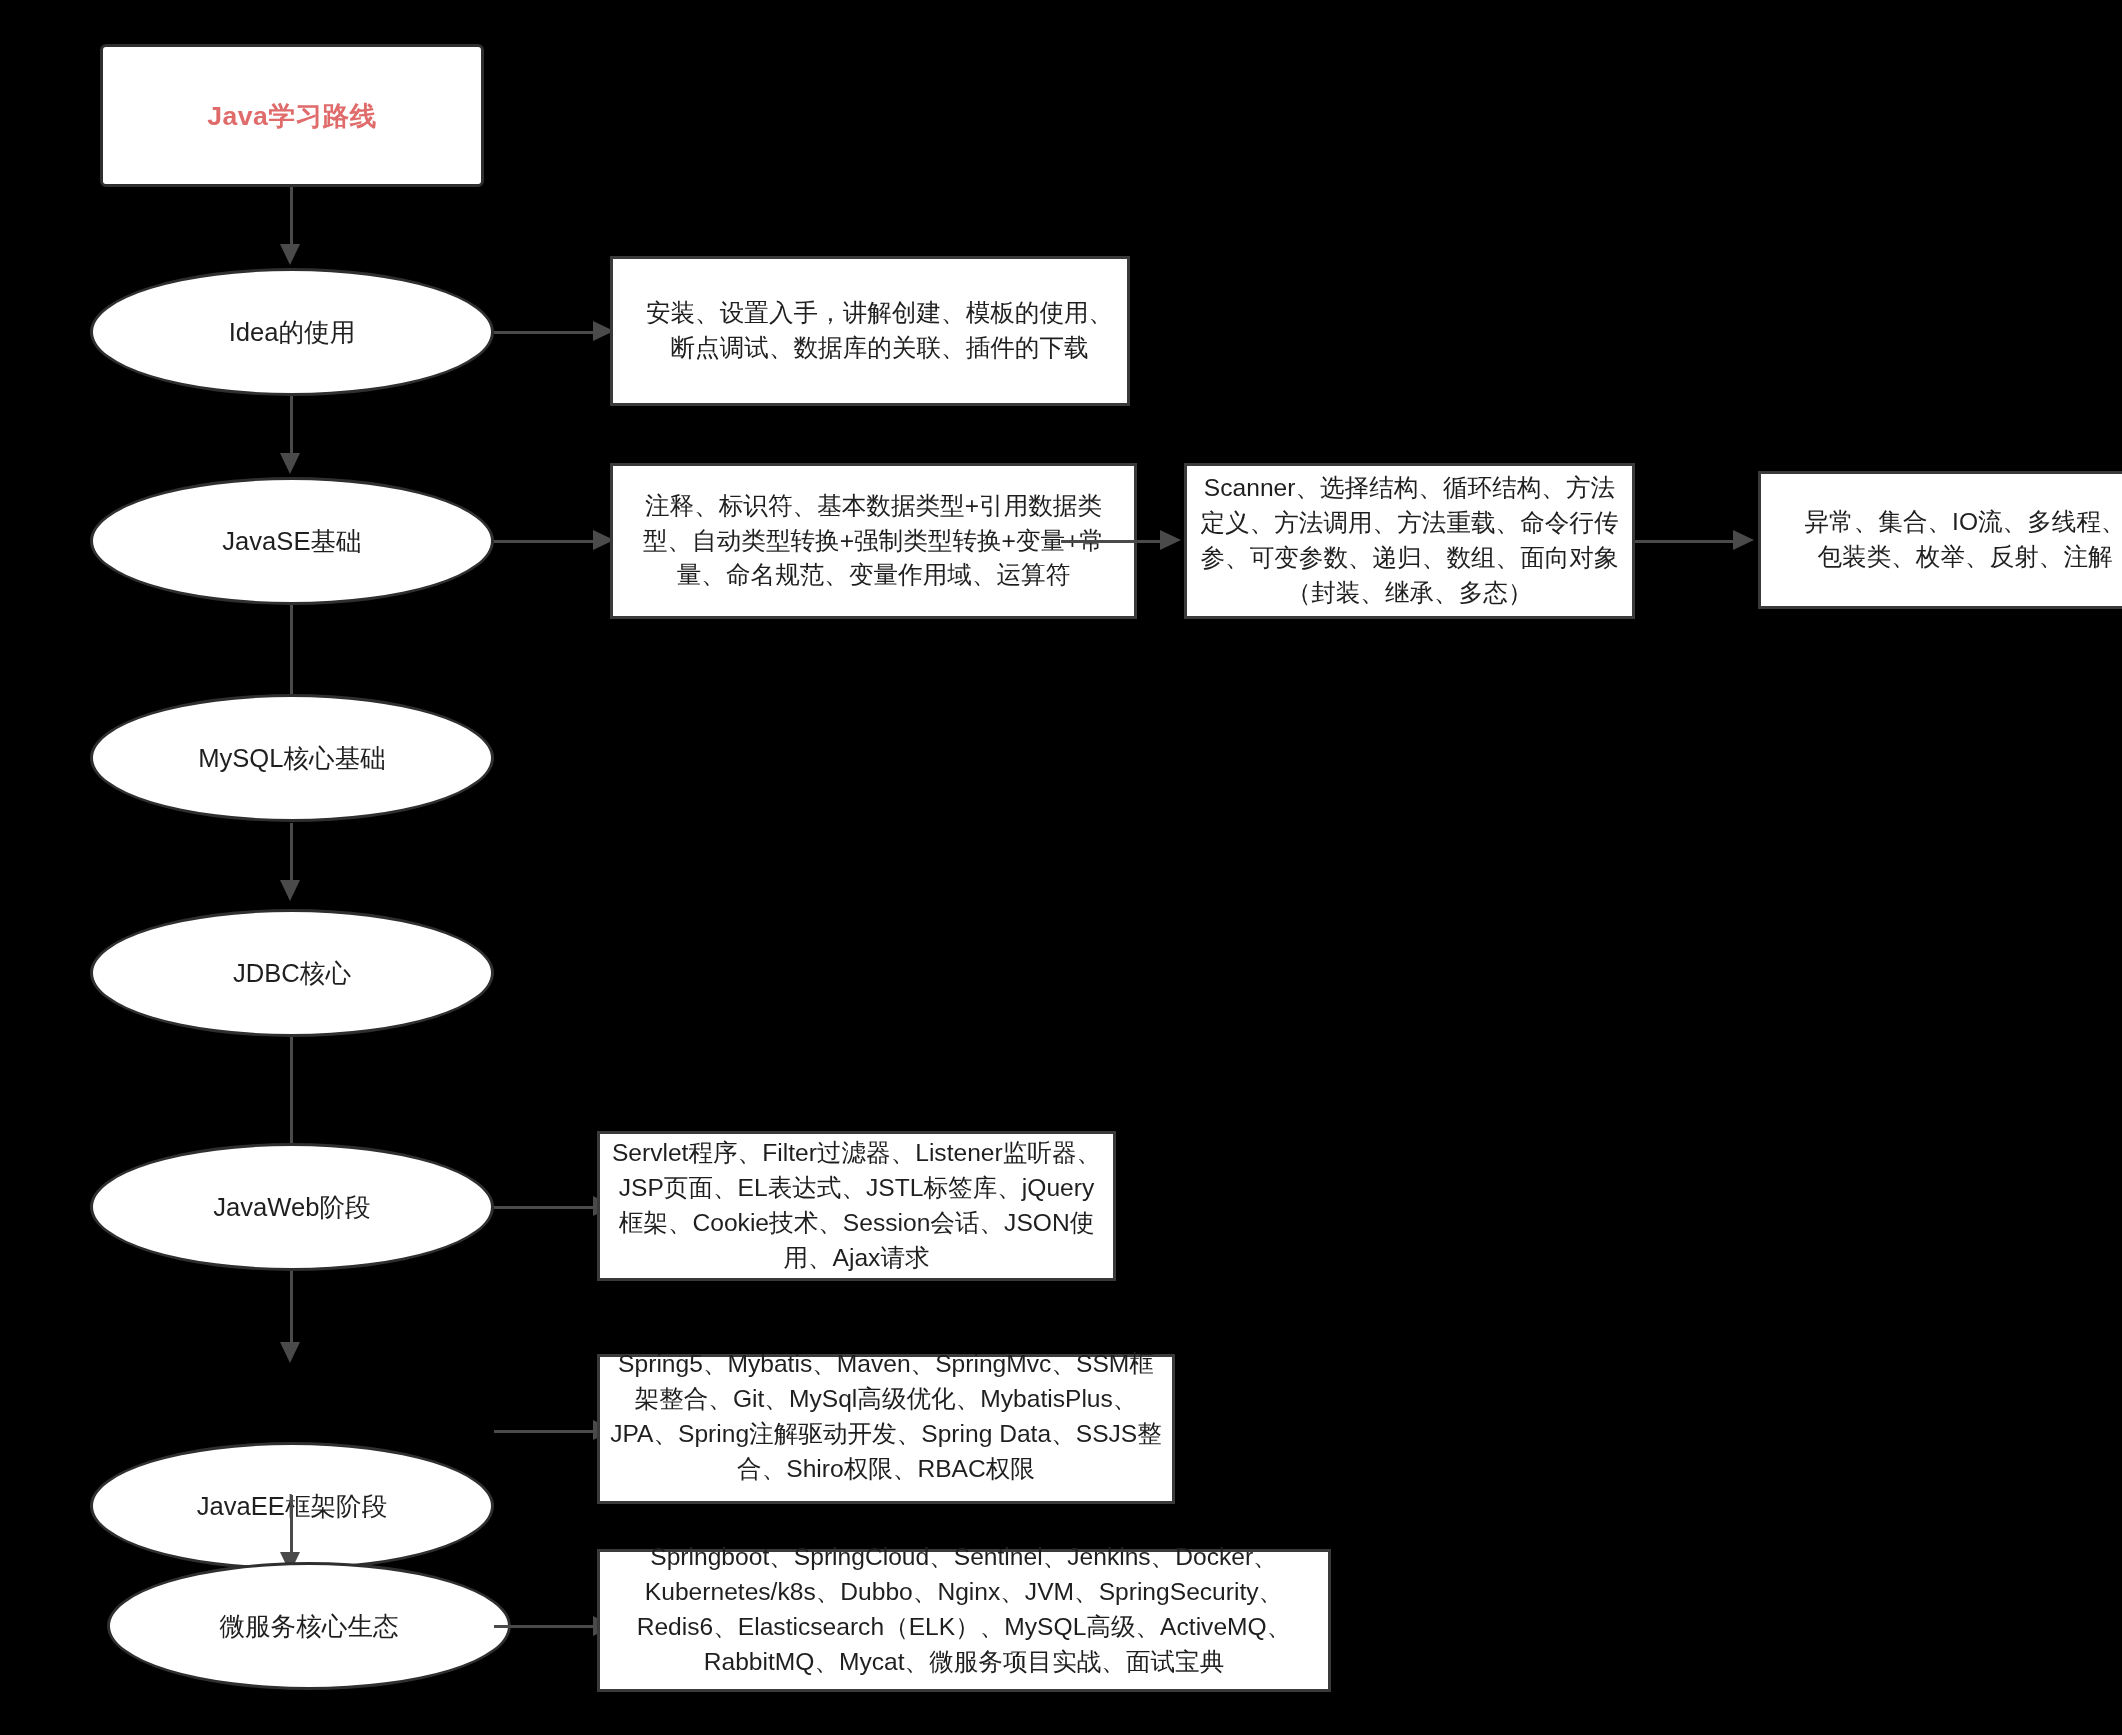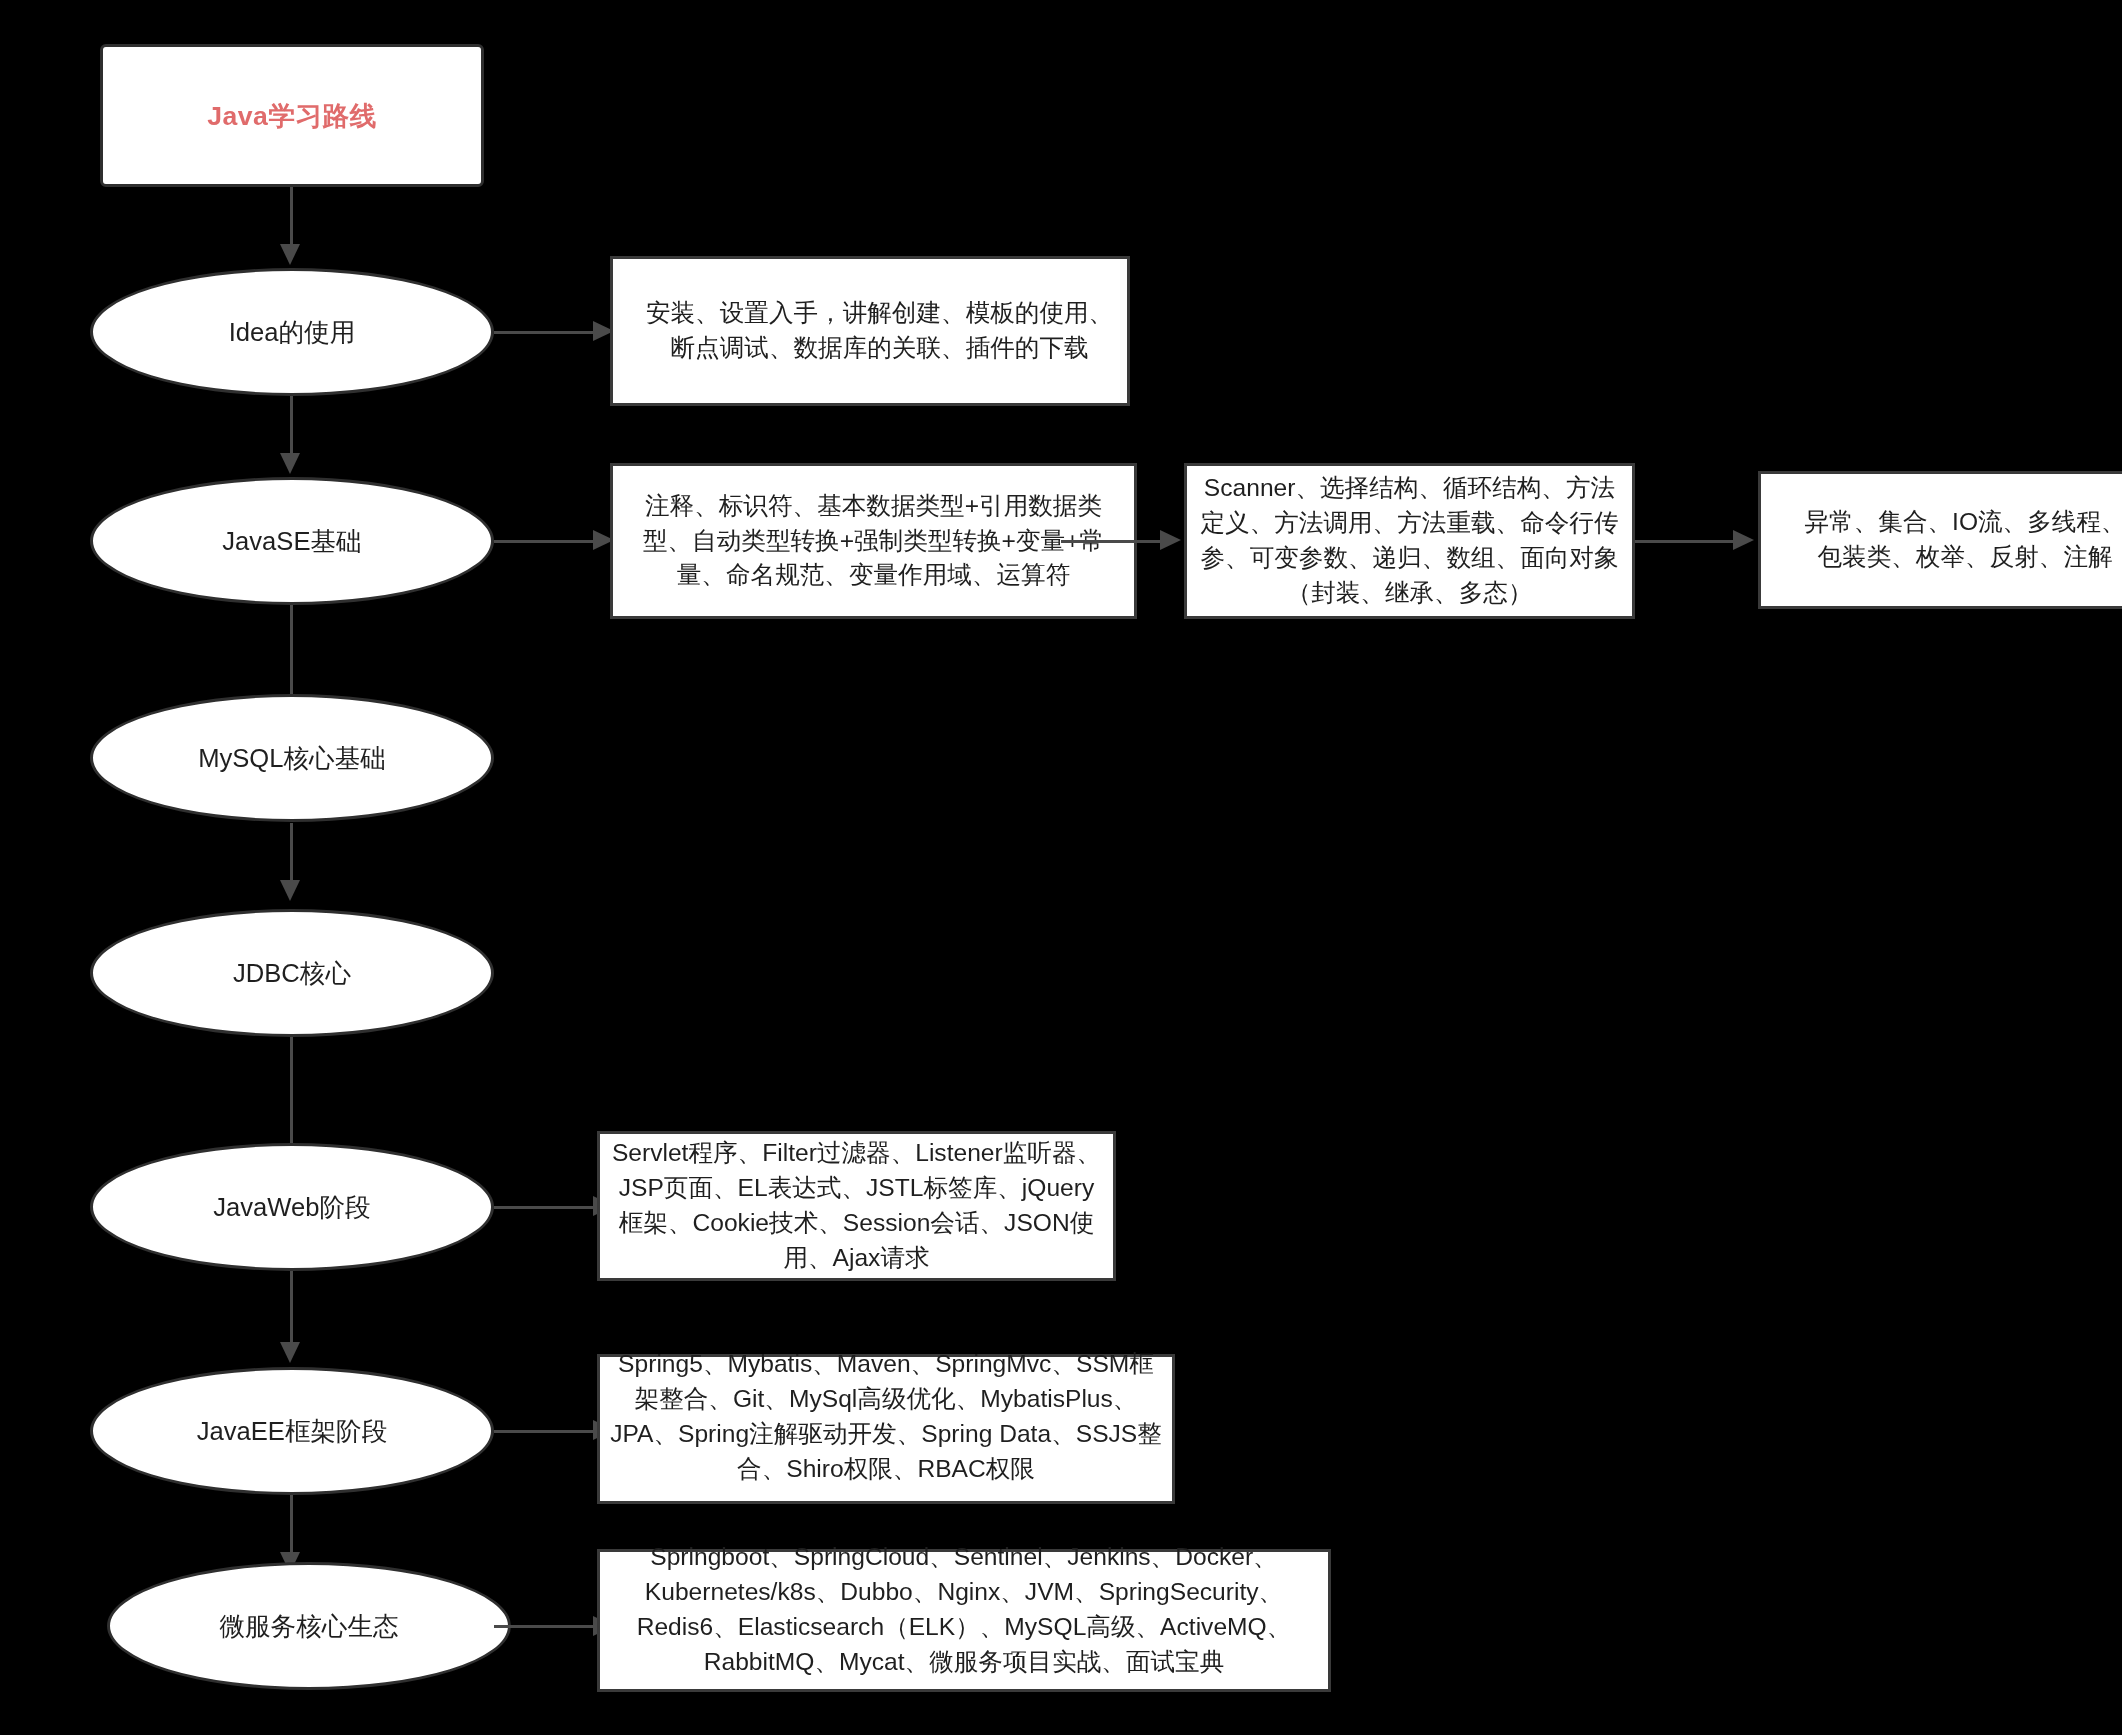--- a/index.html
+++ b/index.html
@@ -159,21 +159,21 @@
   <div class="conn h" style="left:458px; top:1206px; width:108px;"></div>
   <div class="arrow right" style="left:557px; top:1196px;"></div>
 
   <div class="node detail" style="left:561px; top:1131px; width:519px; height:150px;">
     <span class="txt">Servlet程序、Filter过滤器、Listener监听器、JSP页面、EL表达式、JSTL标签库、jQuery框架、Cookie技术、Session会话、JSON使用、Ajax请求</span>
   </div>
 
   <div class="conn v" style="left:254px; top:1271px; height:74px;"></div>
   <div class="arrow down" style="left:244px; top:1342px;"></div>
 
-  <div class="node ellipse" style="left:54px; top:1367px; width:404px; height:128px;">
+  <div class="node ellipse" style="left:54px; top:1442px; width:404px; height:128px;">
     <span>JavaEE框架阶段</span>
   </div>
 
   <div class="conn h" style="left:458px; top:1430px; width:108px;"></div>
   <div class="arrow right" style="left:557px; top:1420px;"></div>
 
   <div class="node detail overflow" style="left:561px; top:1354px; width:578px; height:150px;">
     <span class="txt" style="top:-15.8px;">Spring5、Mybatis、Maven、SpringMvc、SSM框架整合、Git、MySql高级优化、MybatisPlus、JPA、Spring注解驱动开发、Spring Data、SSJS整合、Shiro权限、RBAC权限</span>
   </div>
 

